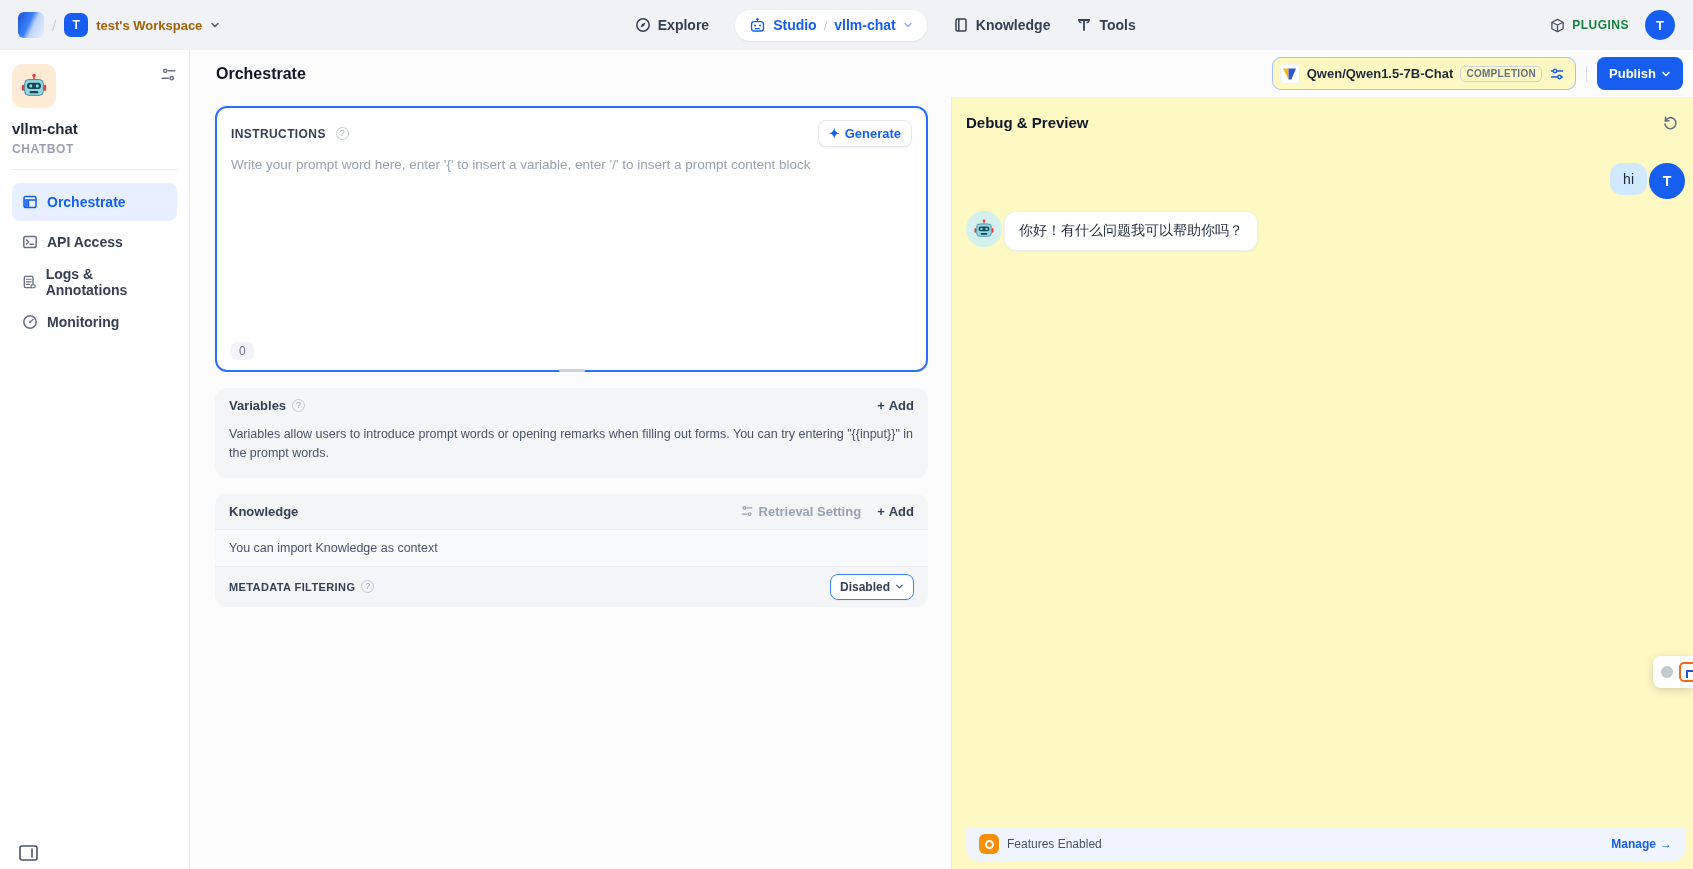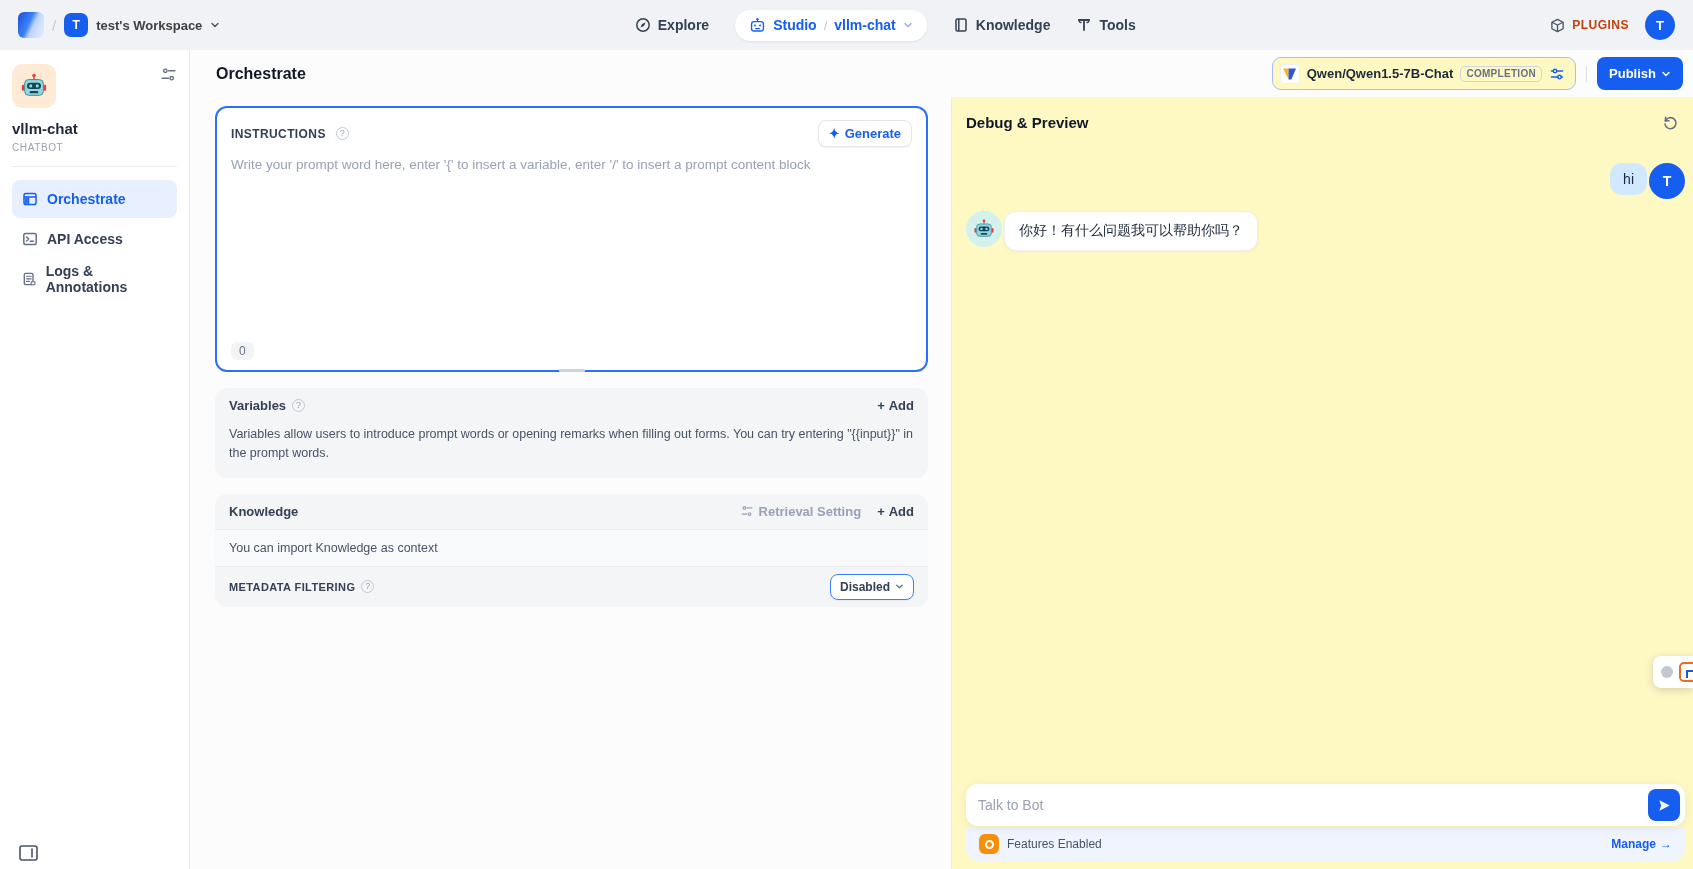--- a/index.html
+++ b/index.html
@@ -5,41 +5,41 @@
   * { margin:0; padding:0; box-sizing:border-box; }
   html,body { width:1693px; height:869px; overflow:hidden; }
   body { font-family:"Liberation Sans", sans-serif; background:#fff; color:#1D2939; position:relative; }
 
   
   .topbar { height:50px; background:#F0F2F5; display:flex; align-items:center; justify-content:space-between; padding:0 18px; }
   .tb-left { display:flex; align-items:center; gap:8px; }
   .logo { width:26px; height:26px; border-radius:6px; background:linear-gradient(115deg,#1D4ED8 0%,#3B82F6 42%,#BFD4FE 58%,#E8F0FF 100%); }
   .tb-slash { color:#C6CBD4; font-size:15px; }
   .ws-avatar { width:24px; height:24px; border-radius:7px; background:#155EEF; color:#fff; font-size:12px; font-weight:700; display:flex; align-items:center; justify-content:center; }
-  .ws-name { font-size:13px; font-weight:700; color:#404040; }
+  .ws-name { font-size:13px; font-weight:700; color:#a16207; }
   .tb-center { display:flex; align-items:center; gap:26px; }
   .nav-item { display:flex; align-items:center; gap:7px; font-size:14px; font-weight:600; color:#344054; cursor:pointer; }
   .nav-pill { background:#fff; border-radius:999px; padding:7px 14px; display:flex; align-items:center; gap:7px; box-shadow:0 1px 2px rgba(16,24,40,.08); }
   .nav-pill .studio-lbl, .nav-pill .app-lbl { color:#155EEF; font-size:14px; font-weight:700; }
   .nav-pill .pill-slash { color:#B6C6E3; font-size:13px; }
   .tb-right { display:flex; align-items:center; gap:16px; }
-  .plugins { display:flex; align-items:center; gap:7px; font-size:12px; font-weight:700; letter-spacing:.5px; color:#c2410c; cursor:pointer; }
+  .plugins { display:flex; align-items:center; gap:7px; font-size:12px; font-weight:700; letter-spacing:.5px; color:#15803d; cursor:pointer; }
   .user-avatar { width:30px; height:30px; border-radius:50%; background:#155EEF; color:#fff; font-size:13px; font-weight:700; display:flex; align-items:center; justify-content:center; }
   .chev { display:inline-block; }
 
   
   .app-body { display:flex; height:819px; }
 
   
   .sidebar { width:190px; background:#fff; border-right:1px solid #EAECF0; padding:14px 12px; flex-shrink:0; position:relative; }
   .sb-top { display:flex; align-items:flex-start; justify-content:space-between; }
   .app-icon { width:44px; height:44px; border-radius:11px; background:#FFEAD5; display:flex; align-items:center; justify-content:center; }
   .sb-config { color:#667085; cursor:pointer; margin-top:2px; }
   .sb-name { margin-top:12px; font-size:15px; font-weight:700; color:#1D2939; }
-  .sb-type { margin-top:5px; font-size:10px; font-weight:400; letter-spacing:.6px; color:#98A2B3; }
+  .sb-type { margin-top:5px; font-size:12px; font-weight:700; letter-spacing:.6px; color:#98A2B3; }
   .sb-divider { height:1px; background:#EAECF0; margin:13px 0; }
   .sb-item { height:38px; display:flex; align-items:center; gap:9px; padding:0 10px; border-radius:8px; font-size:14px; font-weight:600; color:#344054; cursor:pointer; margin-bottom:2px; }
   .sb-item svg { color:#667085; }
   .sb-item.active { background:#E8F0FF; color:#155EEF; }
   .sb-item.active svg { color:#155EEF; }
 
   
   .content { flex:1; display:flex; flex-direction:column; min-width:0; background:#FCFCFD; }
   .content-header { height:47px; display:flex; align-items:center; justify-content:space-between; padding:0 10px 0 26px; }
   .page-title { font-size:16px; font-weight:700; color:#101828; }
@@ -232,20 +232,28 @@
     <div class="sb-item">
       <svg width="16" height="16" viewBox="0 0 16 16">
           <rect x="2.5" y="1.8" width="9.5" height="12.4" rx="1.6" fill="none" stroke="currentColor" stroke-width="1.5"></rect>
           <line x1="5" y1="5" x2="10" y2="5" stroke="currentColor" stroke-width="1.3" stroke-linecap="round"></line>
           <line x1="5" y1="7.8" x2="10" y2="7.8" stroke="currentColor" stroke-width="1.3" stroke-linecap="round"></line>
           <line x1="5" y1="10.6" x2="8" y2="10.6" stroke="currentColor" stroke-width="1.3" stroke-linecap="round"></line>
           <rect x="10" y="11" width="4.2" height="3.2" rx="0.8" fill="#fff" stroke="currentColor" stroke-width="1.2"></rect>
         </svg>
       <span>Logs &amp; Annotations</span>
     </div>
+    <div class="sb-item">
+      <svg width="16" height="16" viewBox="0 0 16 16">
+          <circle cx="8" cy="8" r="6.2" fill="none" stroke="currentColor" stroke-width="1.5"></circle>
+          <path d="M8 8 L11 5.5" stroke="currentColor" stroke-width="1.5" stroke-linecap="round"></path>
+          <circle cx="8" cy="8" r="1" fill="currentColor"></circle>
+        </svg>
+      <span>Monitoring</span>
+    </div>
   </div>
 
   <div class="content">
     <div class="content-header">
       <div class="page-title">Orchestrate</div>
       <div class="ch-right">
         <div class="model-pill">
           <div class="vllm-box">
             <svg width="13" height="12" viewBox="0 0 14 12">
                 <polygon points="0,0 6,0 6,12" fill="#FCB41B"></polygon>
@@ -375,28 +383,20 @@
                   <circle cx="9.2" cy="11.9" r="1.3" fill="#7EE4F2"></circle>
                   <circle cx="14.8" cy="11.9" r="1.3" fill="#7EE4F2"></circle>
                   <rect x="8.3" y="16.3" width="7.4" height="2" rx="1" fill="#1B4552"></rect>
                 </svg>
             </div>
             <div class="bubble-bot">你好！有什么问题我可以帮助你吗？</div>
           </div>
         </div>
 
         <div class="chat-footer">
-          <div class="chat-input-card">
-            <input type="text" placeholder="Talk to Bot" style="">
-            <button class="send-btn">
-              <svg width="15" height="15" viewBox="0 0 16 16">
-                  <path d="M2.5 2.5 L13.5 8 L2.5 13.5 L4.5 8 Z" fill="#fff"></path>
-                </svg>
-            </button>
-          </div>
           <div class="features-bar">
             <div class="fb-left">
               <div class="features-icon">
                   <i></i>
                 </div>
               <span class="fb-label">Features Enabled</span>
             </div>
             <div class="manage-link">
               <span>Manage</span>
               <span>→</span>

